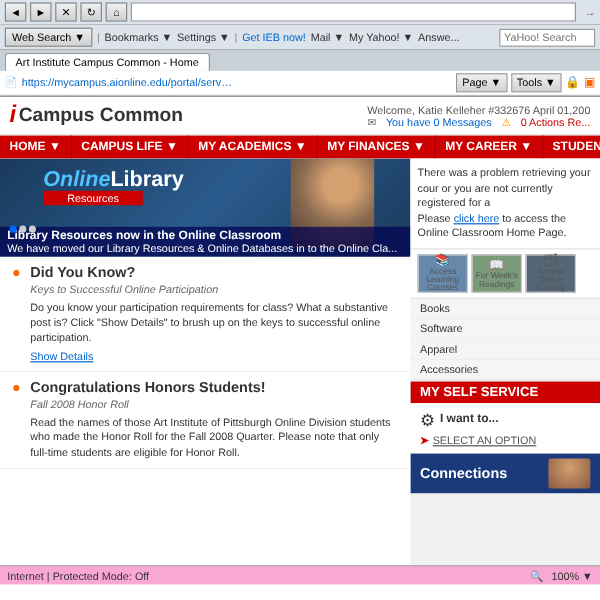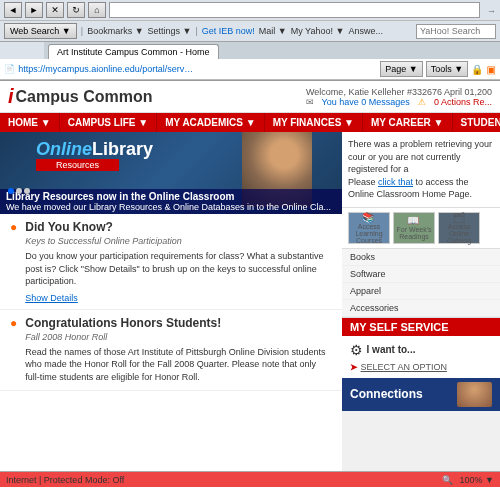--- a/index.html
+++ b/index.html
@@ -6,21 +6,21 @@
     body { font-family: Arial, sans-serif; font-size: 11px; background: #fff; width: 500px; height: 500px; overflow: hidden; }
 
     
     .browser-chrome { background: #dce3ea; border-bottom: 1px solid #999; }
     .browser-btn { background: linear-gradient(to bottom, #f0f0f0, #d0d0d0); border: 1px solid #999; font-size: 9px; padding: 1px 4px; cursor: pointer; height: 16px; }
     .nav-bar { display: flex; align-items: center; padding: 2px 4px; gap: 3px; background: #dce3ea; border-bottom: 1px solid #bbb; }
     .nav-btn { width: 18px; height: 16px; background: linear-gradient(to bottom, #f0f0f0, #d0d0d0); border: 1px solid #888; font-size: 9px; cursor: pointer; display: flex; align-items: center; justify-content: center; }
     .search-bar { display: flex; align-items: center; gap: 3px; flex: 1; }
     .web-search-btn { background: linear-gradient(to bottom, #f0f0f0, #d0d0d0); border: 1px solid #888; font-size: 9px; padding: 1px 5px; cursor: pointer; height: 16px; white-space: nowrap; }
     .toolbar-item { cursor: pointer; color: #333; text-decoration: none; font-size: 9px; white-space: nowrap; }
-    .tab-bar { display: flex; align-items: center; padding: 2px 4px 0; background: #c8d0d8; gap: 2px; margin-left: 44px; }
+    .tab-bar { display: flex; align-items: center; padding: 2px 4px 0; background: #c8d0d8; gap: 2px; }
     .tab { background: #e8edf2; border: 1px solid #999; border-bottom: none; padding: 2px 8px; font-size: 9px; cursor: pointer; border-radius: 3px 3px 0 0; }
     .tab.active { background: #fff; }
 
     
     .page { background: #fff; display: flex; flex-direction: column; height: calc(500px - 110px); overflow: hidden; }
     
     
     .site-header { background: #fff; padding: 4px 8px; display: flex; align-items: center; justify-content: space-between; border-bottom: 1px solid #ddd; }
     .logo-area { display: flex; align-items: center; gap: 2px; }
     .logo-i { color: #cc0000; font-size: 20px; font-weight: bold; font-style: italic; }
@@ -77,21 +77,21 @@
     .my-self-service { background: #cc0000; padding: 3px 8px; }
     .my-self-service-title { color: #fff; font-size: 11px; font-weight: bold; }
     .self-service-body { background: #fff; padding: 6px 8px; }
     .i-want-to { font-size: 10px; font-weight: bold; color: #333; margin-bottom: 0; }
     .select-option { display: flex; align-items: center; gap: 3px; color: #0066cc; font-size: 9px; cursor: pointer; }
     .select-arrow { color: #cc0000; font-weight: bold; }
     .connections-banner { background: #1a3a7c; color: #fff; padding: 4px 8px; font-size: 12px; font-weight: bold; display: flex; align-items: center; justify-content: space-between; }
     .connections-img { width: 35px; height: 25px; background: radial-gradient(circle at 50% 30%, #d4a070, #8a5a40); border-radius: 2px; }
 
     
-    .status-bar { background: #ef4444; border-top: 1px solid #aaa; padding: 1px 6px; font-size: 9px; color: #333; display: flex; justify-content: space-between; align-items: center; height: 16px; }
+    .status-bar { background: #f9a8d4; border-top: 1px solid #aaa; padding: 1px 6px; font-size: 9px; color: #333; display: flex; justify-content: space-between; align-items: center; height: 16px; }
     .status-icons { display: flex; align-items: center; gap: 6px; }
   </style>
 </head>
 <body>
 
 <div class="browser-chrome">
 
   <div class="nav-bar">
     <button class="nav-btn">◄</button>
     <button class="nav-btn">►</button>
@@ -215,21 +215,21 @@
         </div>
       </div>
     </div>
 
     <div class="right-sidebar">
 
       <div class="sidebar-notice">
         <span>There was a problem retrieving your cour or you are not currently registered for a</span>
         <br>
         <span>Please </span>
-        <a>click that</a>
+        <a>click here</a>
         <span> to access the Online Classroom Home Page.</span>
       </div>
 
       <div class="sidebar-thumbs">
         <div class="sidebar-thumb blue">
           <span style="font-size:10px;">📚</span>
           <span>Access Learning Courses</span>
         </div>
         <div class="sidebar-thumb" style="background:#7a9a7a;">
           <span style="font-size:10px;">📖</span>

